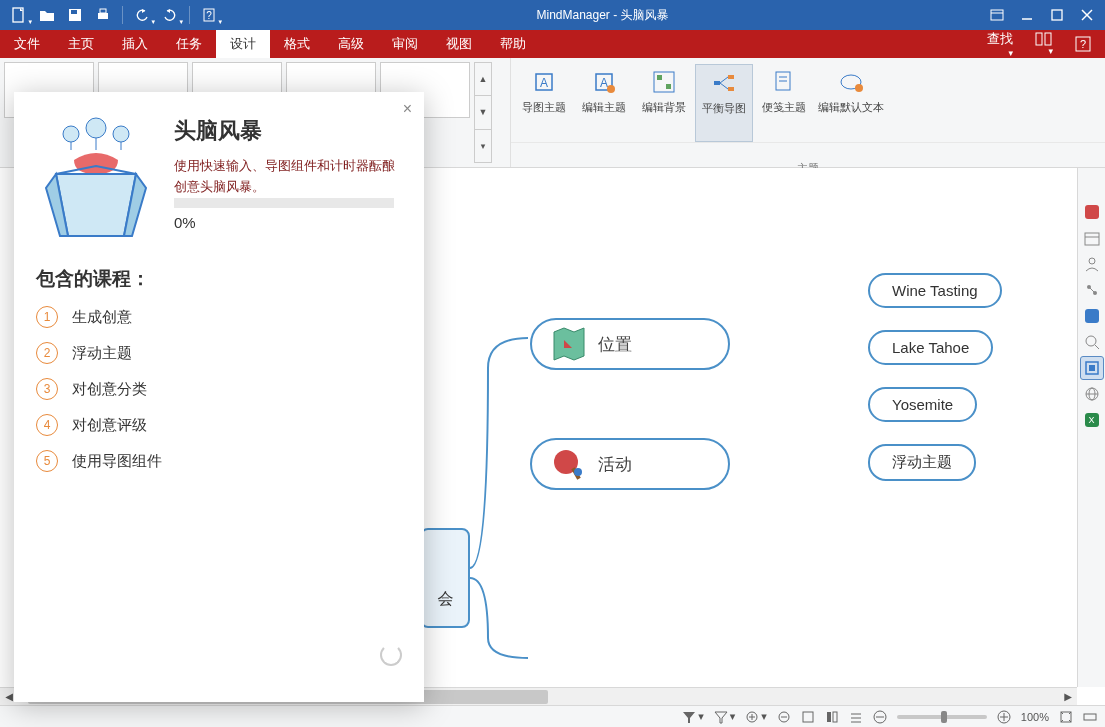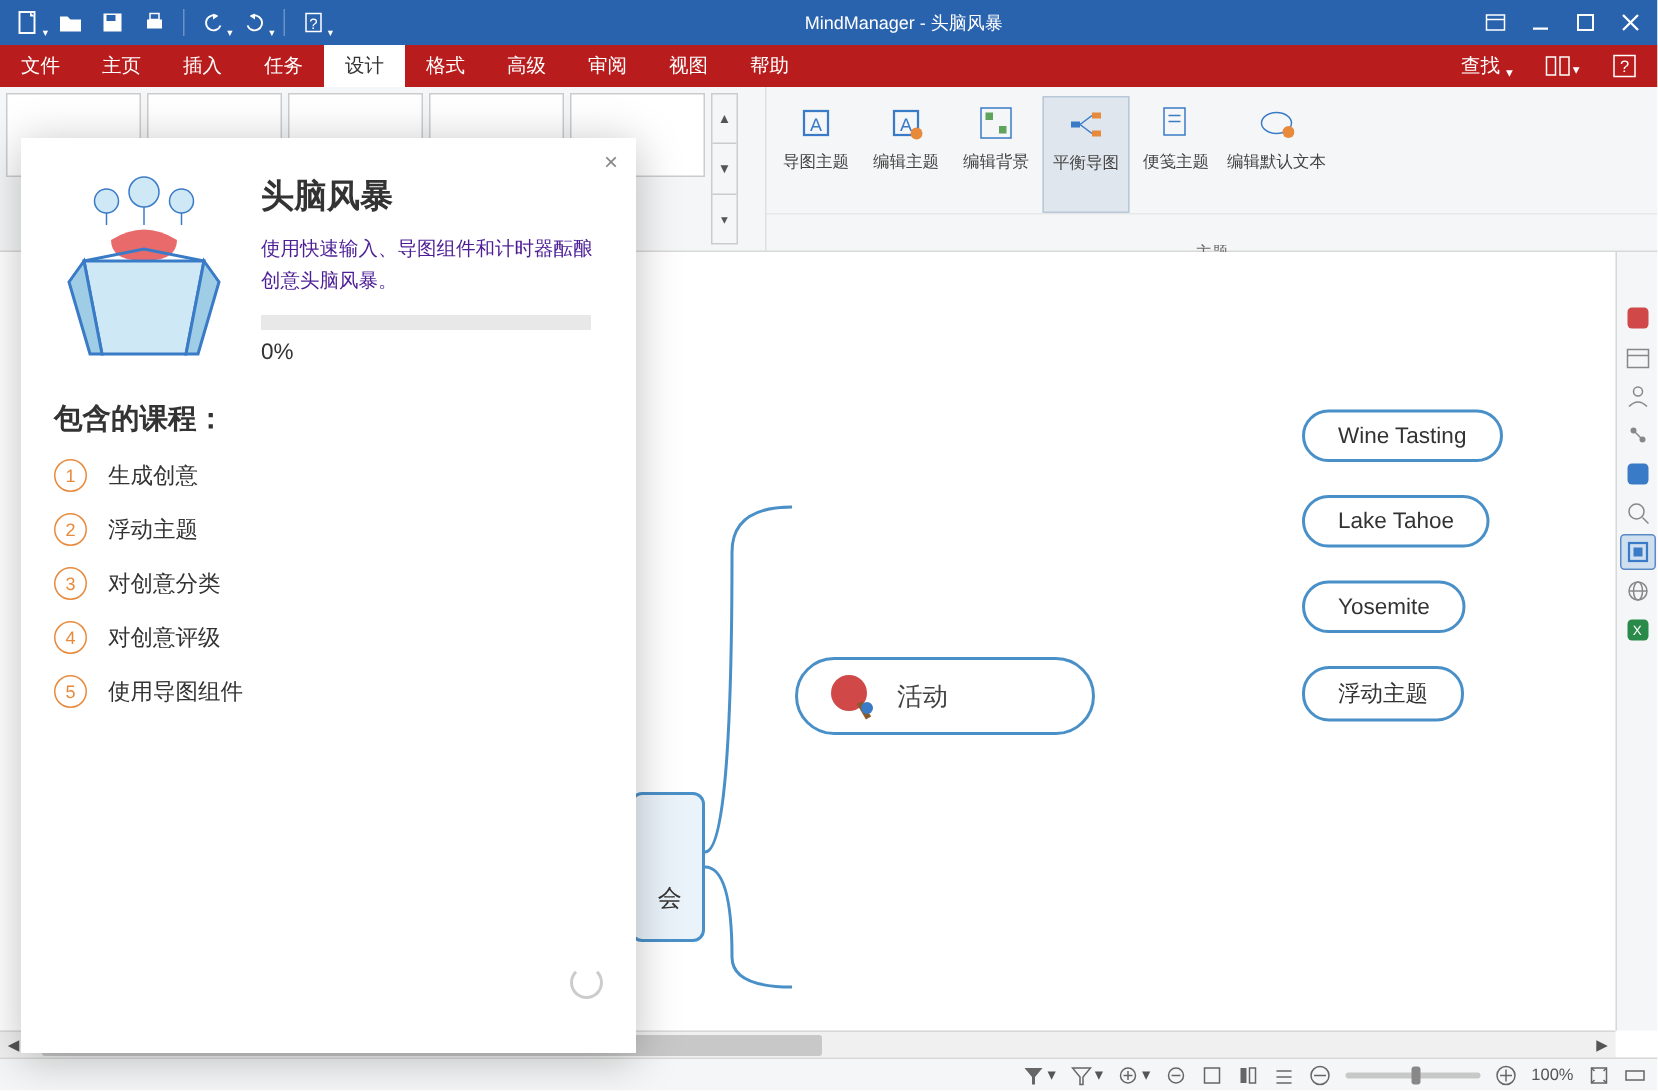--- a/index.html
+++ b/index.html
@@ -12,21 +12,21 @@
 .qat .dd { position:absolute; right:0; bottom:2px; font-size:7px; }
 .title-text { flex: 1; text-align: center; }
 .win-controls { display: flex; gap: 2px; padding-right: 4px; }
 .win-btn { width: 28px; height: 26px; display: flex; align-items: center; justify-content: center; cursor: pointer; }
 
 .menubar { height: 28px; background: #b91c1c; display: flex; align-items: stretch; color: #fff; font-size: 13px; }
 .menu-item { padding: 0 14px; display: flex; align-items: center; cursor: pointer; }
 .menu-item.active { background: #fff; color: #333; }
 .menu-spacer { flex: 1; }
 .menu-right { display: flex; align-items: center; padding-right: 6px; gap: 6px; }
-.menu-right .mr { padding: 0 8px; display:flex; align-items:flex-end; cursor:pointer; }
+.menu-right .mr { padding: 0 8px; display:flex; align-items:flex-end; cursor:pointer;flex-direction:column; }
 
 .ribbon { height: 110px; background: #f5f6f7; border-bottom: 1px solid #d8d8d8; display: flex; position: relative; }
 .ribbon-left { width: 510px; display:flex; gap:4px; padding:4px; }
 .rib-thumb { width:90px; height:56px; background:#fff; border:1px solid #ccc; }
 .rib-arrows { width:18px; display:flex; flex-direction:column; border:1px solid #ccc; }
 .rib-arrows div { flex:1; border-bottom:1px solid #ccc; display:flex; align-items:center; justify-content:center; font-size:9px; color:#555; cursor:pointer; }
 .rib-arrows div:last-child { border-bottom:none; }
 .ribbon-right { flex:1; border-left:1px solid #e0e0e0; display:flex; flex-direction:column; }
 .ribbon-tools { flex:1; display:flex; align-items:flex-start; padding:6px 4px 0 4px; gap:2px; }
 .rtool { width:58px; height:78px; display:flex; flex-direction:column; align-items:center; justify-content:flex-start; padding-top:4px; cursor:pointer; font-size:11px; color:#444; text-align:center; }
@@ -57,21 +57,21 @@
 .statusbar { position:absolute; left:0; right:0; bottom:0; height:22px; background:#f5f6f7; border-top:1px solid #d8d8d8; display:flex; align-items:center; justify-content:flex-end; padding:0 8px; gap:10px; font-size:11px; color:#555; }
 .statusbar .sb-item { display:flex; align-items:center; gap:2px; cursor:pointer; }
 .zoom-slider { width:90px; height:4px; background:#c8c8c8; position:relative; border-radius:2px; }
 .zoom-slider .zk { position:absolute; left:44px; top:-4px; width:6px; height:12px; background:#888; border-radius:2px; }
 
 .dialog { position:absolute; left:14px; top:92px; width:410px; height:610px; background:#fff; box-shadow:0 4px 28px rgba(0,0,0,0.25); z-index:50; padding:24px 22px; }
 .dialog .dclose { position:absolute; right:12px; top:8px; font-size:16px; color:#888; cursor:pointer; }
 .dhdr { display:flex; gap:18px; margin-bottom:20px; }
 .dicon { width:120px; height:130px; flex-shrink:0; }
 .dtitle { font-size:22px; font-weight:bold; color:#333; margin-bottom:10px; }
-.ddesc { font-size:13px; color:#4c1d95; line-height:1.6; margin-bottom:12px; }
+.ddesc { font-size:13px; color:#7f1d1d; line-height:1.6; }
 .dprog { width:220px; height:10px; background:#e8e8e8; margin-bottom:6px; }
 .dpct { font-size:15px; color:#333; }
 .dsect { font-size:19px; font-weight:bold; color:#333; margin:18px 0 14px; }
 .dlist { display:flex; flex-direction:column; gap:14px; }
 .dlitem { display:flex; align-items:center; gap:14px; font-size:15px; color:#333; }
 .dnum { width:22px; height:22px; border:1.5px solid #e88a3c; border-radius:50%; display:flex; align-items:center; justify-content:center; font-size:12px; color:#e88a3c; }
 .dstart { position:absolute; left:100px; bottom:28px; width:200px; height:44px; background:#5fa35f; color:#fff; font-size:16px; display:flex; align-items:center; justify-content:center; cursor:pointer; letter-spacing:4px; }
 .drefresh { position:absolute; right:22px; bottom:36px; width:22px; height:22px; border:2px solid #ccc; border-radius:50%; border-top-color:transparent; cursor:pointer; }
 
 svg { display:block; }
@@ -276,20 +276,29 @@
         <span style="writing-mode:vertical-rl">会</span>
       </div>
 
     <svg style="position:absolute;left:468px;top:160px;width:80px;height:260px">
         <path d="M2 240 Q20 240 20 40 Q20 10 60 10" fill="none" stroke="#4a90c8" stroke-width="2"></path>
       </svg>
     <svg style="position:absolute;left:468px;top:400px;width:80px;height:100px">
         <path d="M2 10 Q20 10 20 70 Q20 90 60 90" fill="none" stroke="#4a90c8" stroke-width="2"></path>
       </svg>
 
+    <div class="topic" style="left:530px;top:150px;width:200px">
+      <div class="ticon">
+          <svg width="36" height="36">
+            <path d="M4 6 L14 2 L24 6 L34 2 L34 30 L24 34 L14 30 L4 34 Z" fill="#6bbf9e" stroke="#398a6b"></path>
+            <path d="M14 14 L22 22 L14 22 Z" fill="#d04848"></path>
+          </svg>
+        </div>
+      <span>位置</span>
+    </div>
     <div class="topic" style="left:530px;top:270px;width:200px">
       <div class="ticon">
           <svg width="36" height="36">
             <ellipse cx="16" cy="16" rx="12" ry="12" fill="#d04848"></ellipse>
             <rect x="22" y="22" width="4" height="12" fill="#8a5a2a" transform="rotate(-30 24 24)"></rect>
             <circle cx="28" cy="26" r="4" fill="#3a7bc8"></circle>
           </svg>
         </div>
       <span>活动</span>
     </div>

